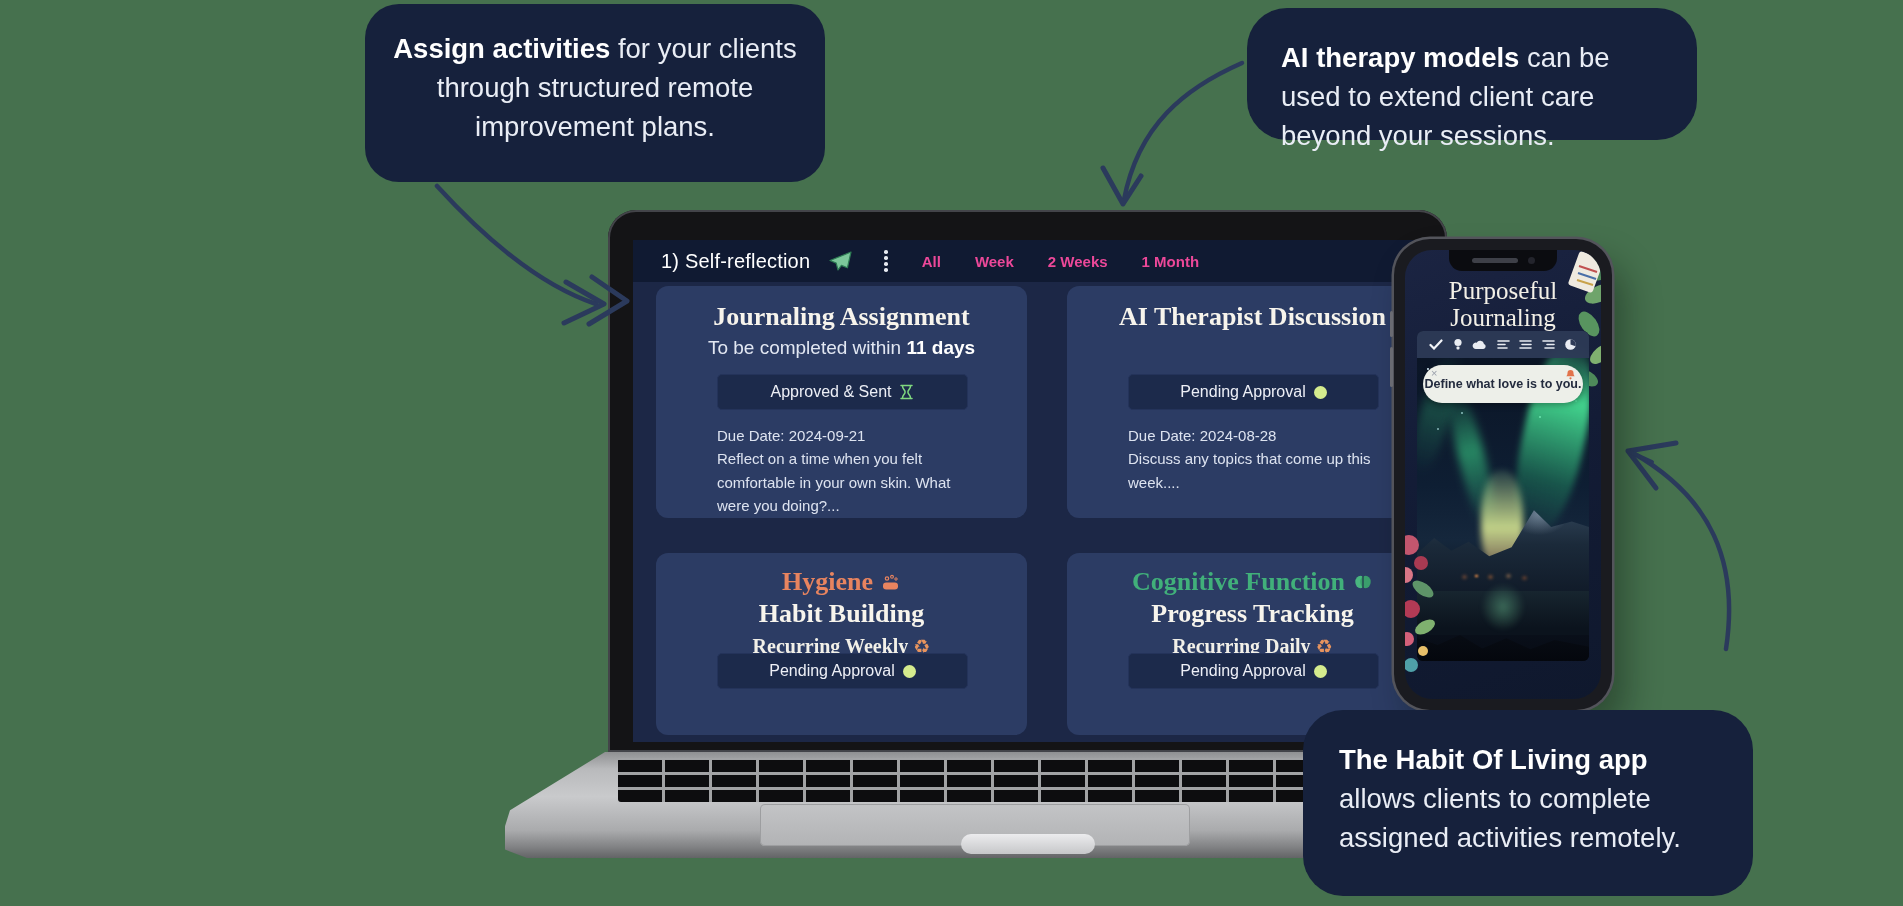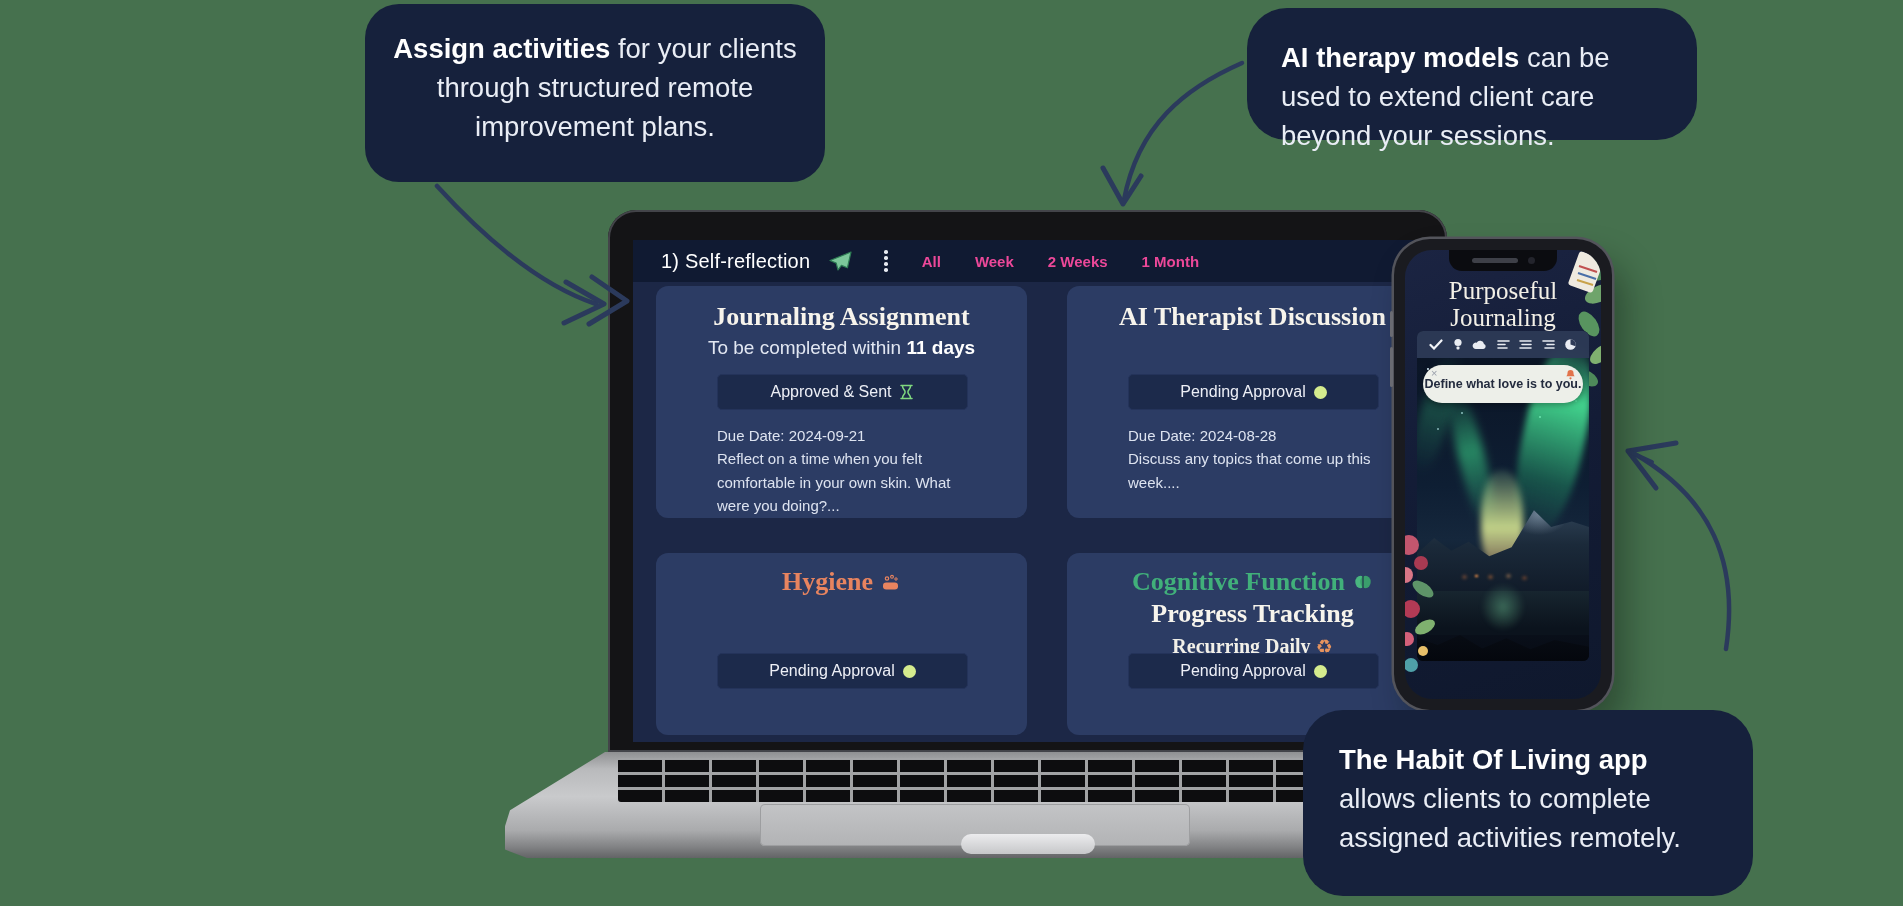--- a/index.html
+++ b/index.html
@@ -183,20 +183,25 @@
           <span>Hygiene</span>
           <span class="ticon">
             <svg width="20" height="17" viewBox="0 0 20 17">
                 <rect x="2" y="8.5" width="15" height="7" rx="3.2" fill="#E8845F"></rect>
               <circle cx="6" cy="4.5" r="1.7" fill="none" stroke="#E8845F" stroke-width="1.2"></circle>
               <circle cx="11" cy="2.8" r="1.4" fill="none" stroke="#E8845F" stroke-width="1.1"></circle>
               <circle cx="15" cy="5" r="1.2" fill="none" stroke="#E8845F" stroke-width="1"></circle>
               </svg>
           </span>
         </div>
+        <div class="card-title2">Habit Building</div>
+        <div class="recur">
+          <span>Recurring Weekly</span>
+          <span class="recycle">♻</span>
+        </div>
         <div class="status-btn low">
           <span>Pending Approval</span>
           <span class="dot"></span>
         </div>
       </div>
 
       <div class="card" id="card-3">
         <div class="cat-line green">
           <span>Cognitive Function</span>
           <span class="ticon">

